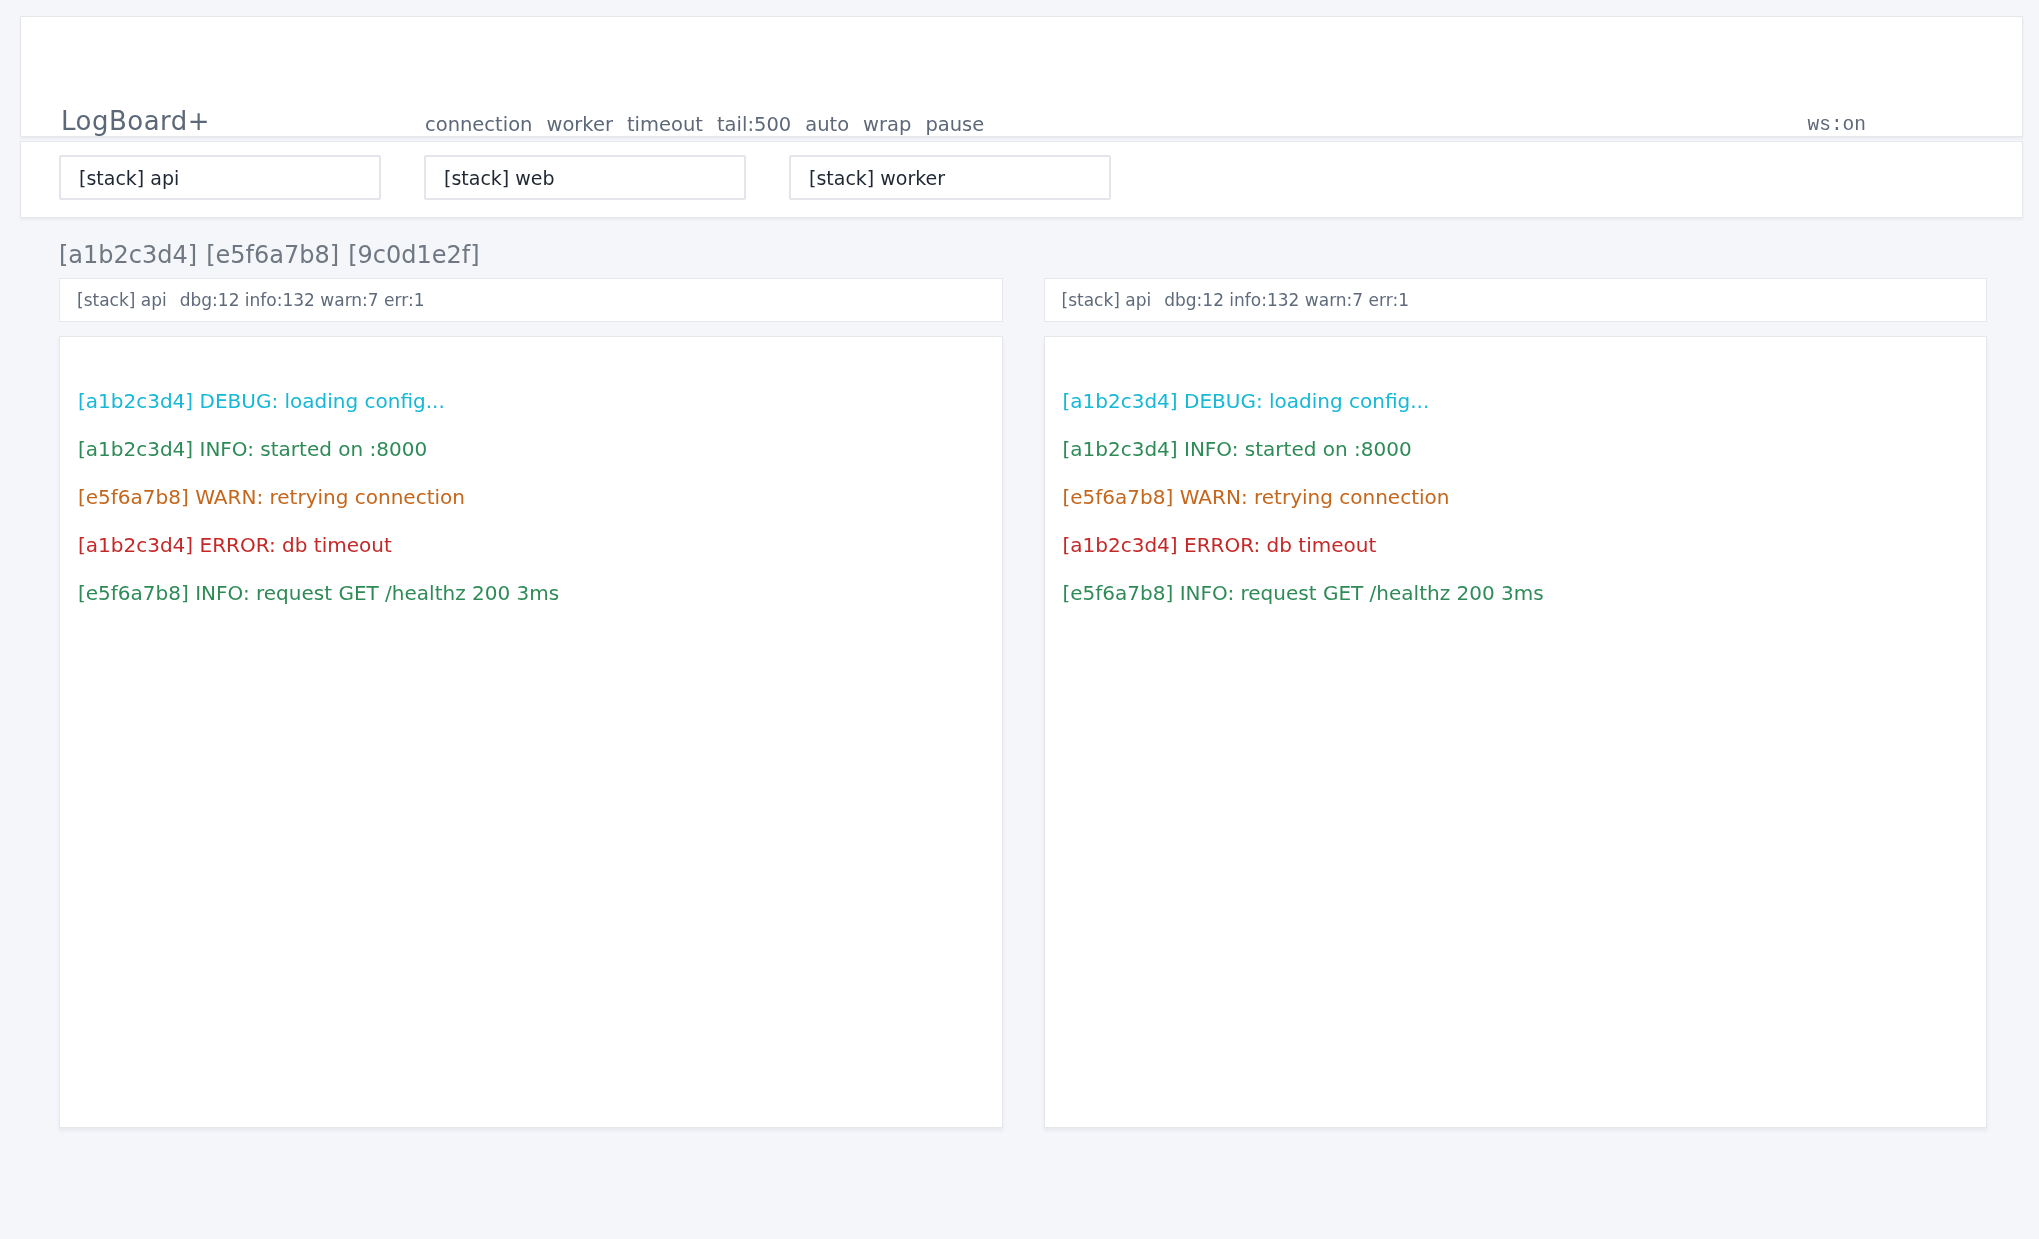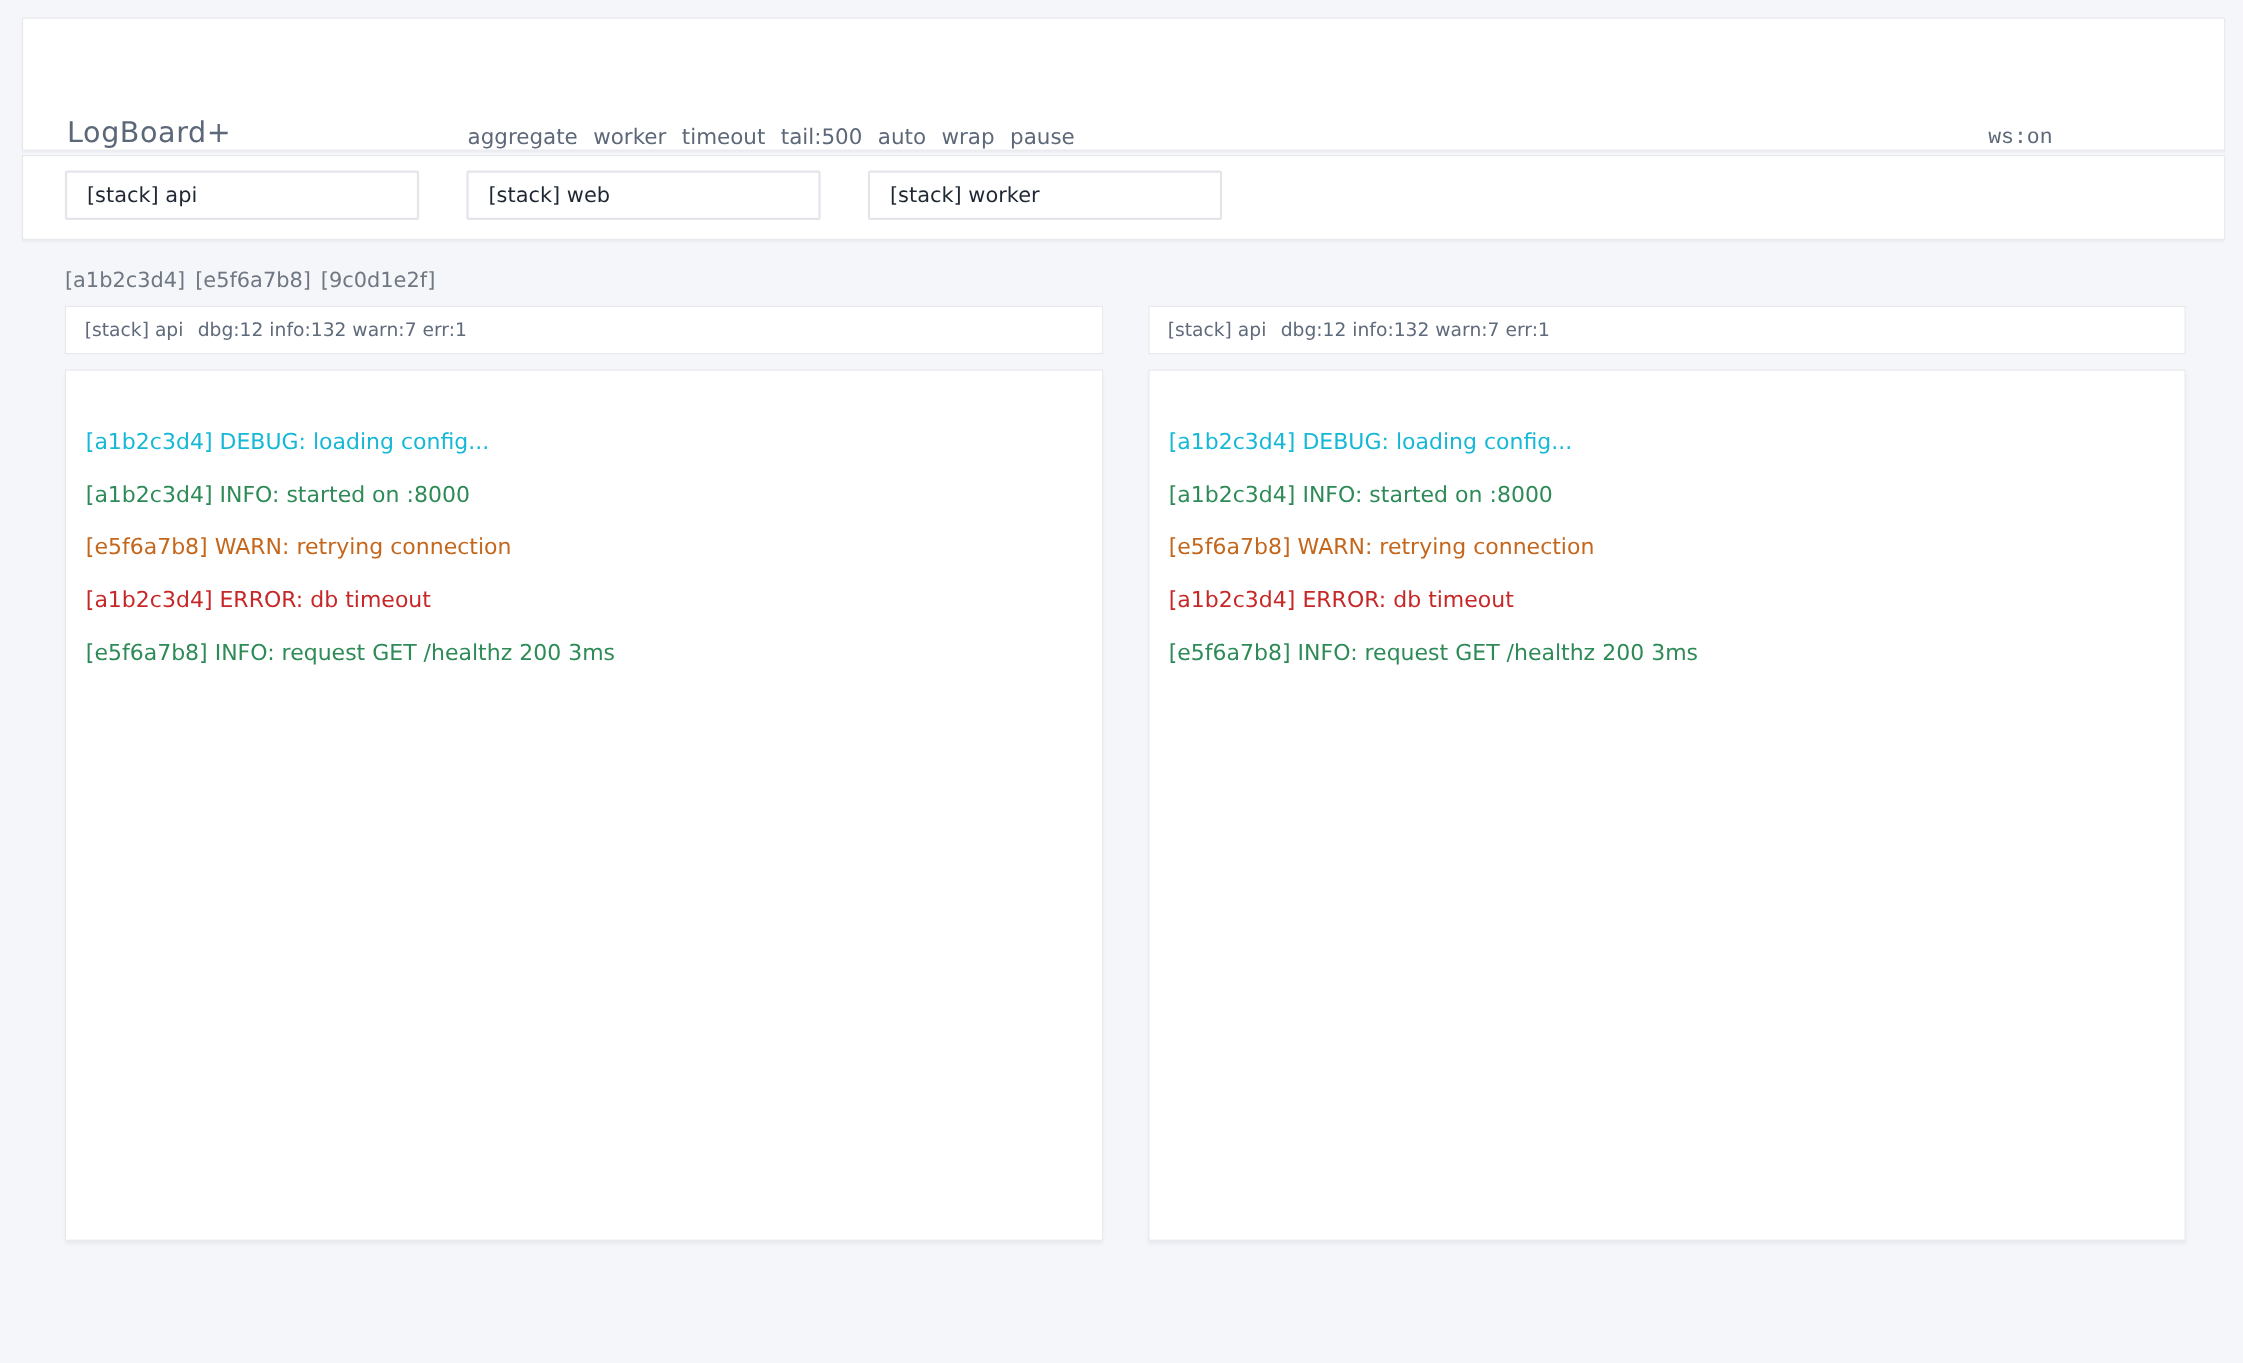--- a/index.html
+++ b/index.html
@@ -64,21 +64,21 @@
     font-size: 19px;
     color: #1f2733;
     outline: none;
   }
   
   .content { margin: 0 52px 0 59px; }
   .trace-row {
     margin-top: 26px;
     display: flex;
     gap: 9px;
-    font-size: 19px;
+    font-size: 24px;
     line-height: 23px;
     color: #6e7782;
   }
   .panels-grid {
     margin-top: 11px;
     display: grid;
     grid-template-columns: 1fr 1fr;
     gap: 41px;
   }
   .panel-head {
@@ -113,21 +113,21 @@
   .lv-error { color: var(--lv-error, #c62828); }
 </style>
 </head>
 <body>
 
 <div class="page">
 
   <header class="card topbar">
     <div class="app-title">LogBoard+</div>
     <nav class="menu">
-      <span class="menu-item">aggregate</span>
+      <span class="menu-item">connection</span>
       <span class="menu-item">worker</span>
       <span class="menu-item">timeout</span>
       <span class="menu-item">tail:500</span>
       <span class="menu-item">auto</span>
       <span class="menu-item">wrap</span>
       <span class="menu-item">pause</span>
     </nav>
     <span class="ws-badge">ws:on</span>
   </header>
 

